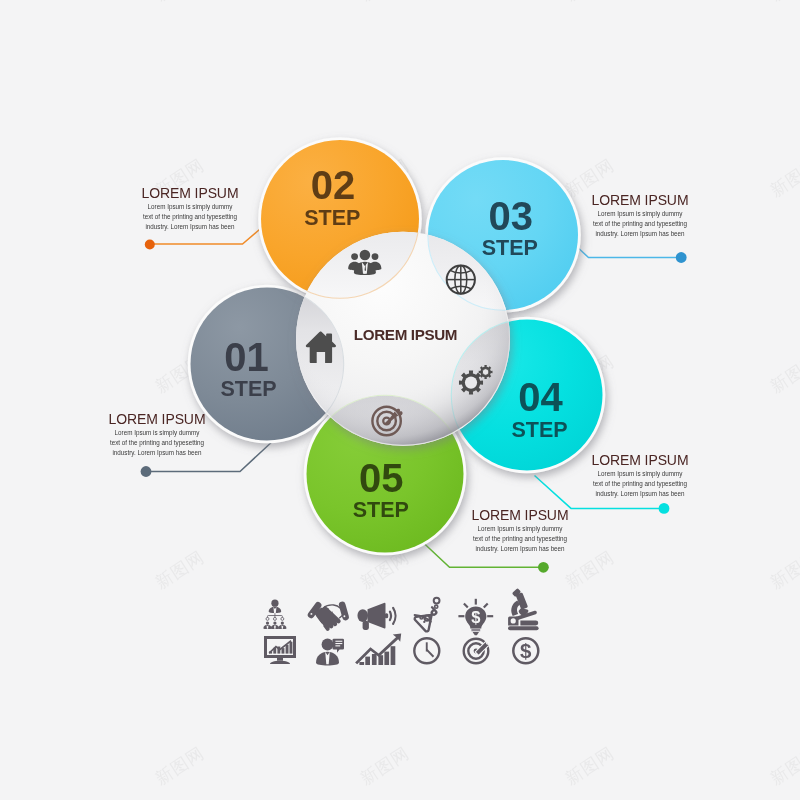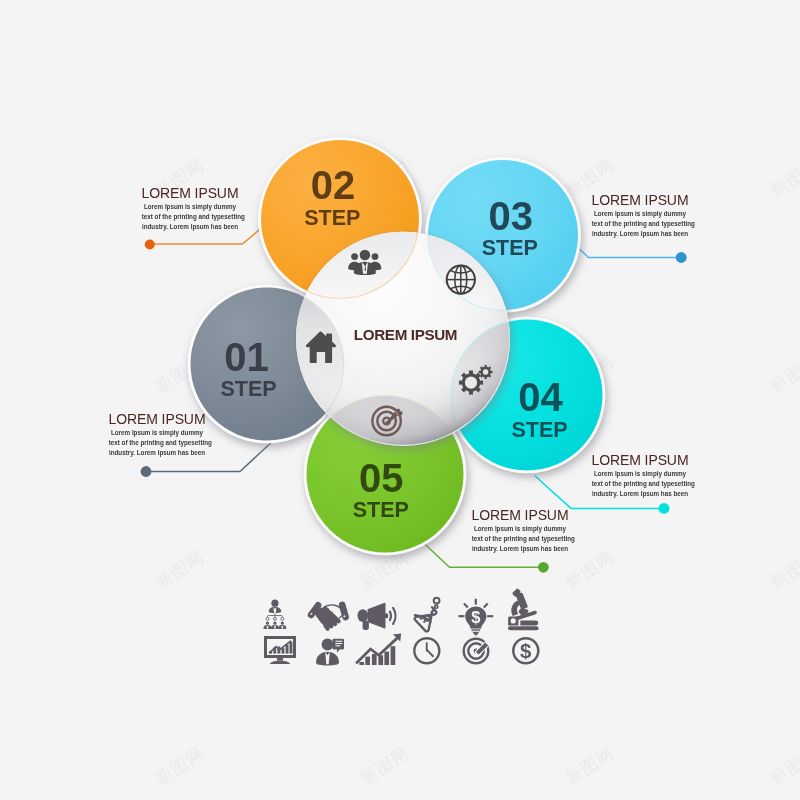--- a/index.html
+++ b/index.html
@@ -7,21 +7,21 @@
   body{width:800px;height:800px;overflow:hidden;-webkit-font-smoothing:antialiased;
        font-family:"Liberation Sans",sans-serif;
        background:#f4f4f5;}
   #stage{position:relative;width:800px;height:800px;background:#f4f4f5;}
   #stage svg.layer{position:absolute;left:0;top:0;width:800px;height:800px;}
   #wmlayer{position:absolute;left:0;top:0;width:800px;height:800px;pointer-events:none;}
   .wm{position:absolute;color:#e9e9ea;font-size:17px;font-family:"DejaVu Sans",sans-serif;
       transform:translate(-50%,-50%) rotate(-33deg);letter-spacing:1px;white-space:nowrap;}
   .callout{position:absolute;text-align:center;}
   .callout .ct{font-size:14px;font-weight:400;color:#4a2523;letter-spacing:-0.1px;white-space:nowrap;line-height:14px;}
-  .callout .cb{font-size:7.8px;font-weight:700;color:#3a3a3a;line-height:9.75px;white-space:nowrap;padding-top:2px;}
+  .callout .cb{font-size:7.8px;font-weight:400;color:#3a3a3a;line-height:9.75px;white-space:nowrap;padding-top:2px;}
   .callout .cb > div{transform:scaleX(0.805);}
 </style>
 </head>
 <body>
 
 <div id="stage">
 
 <div id="wmlayer">
       <div class="wm" style="left: 180px; top: -18px;">新图网</div>
       <div class="wm" style="left: 385px; top: -18px;">新图网</div>

